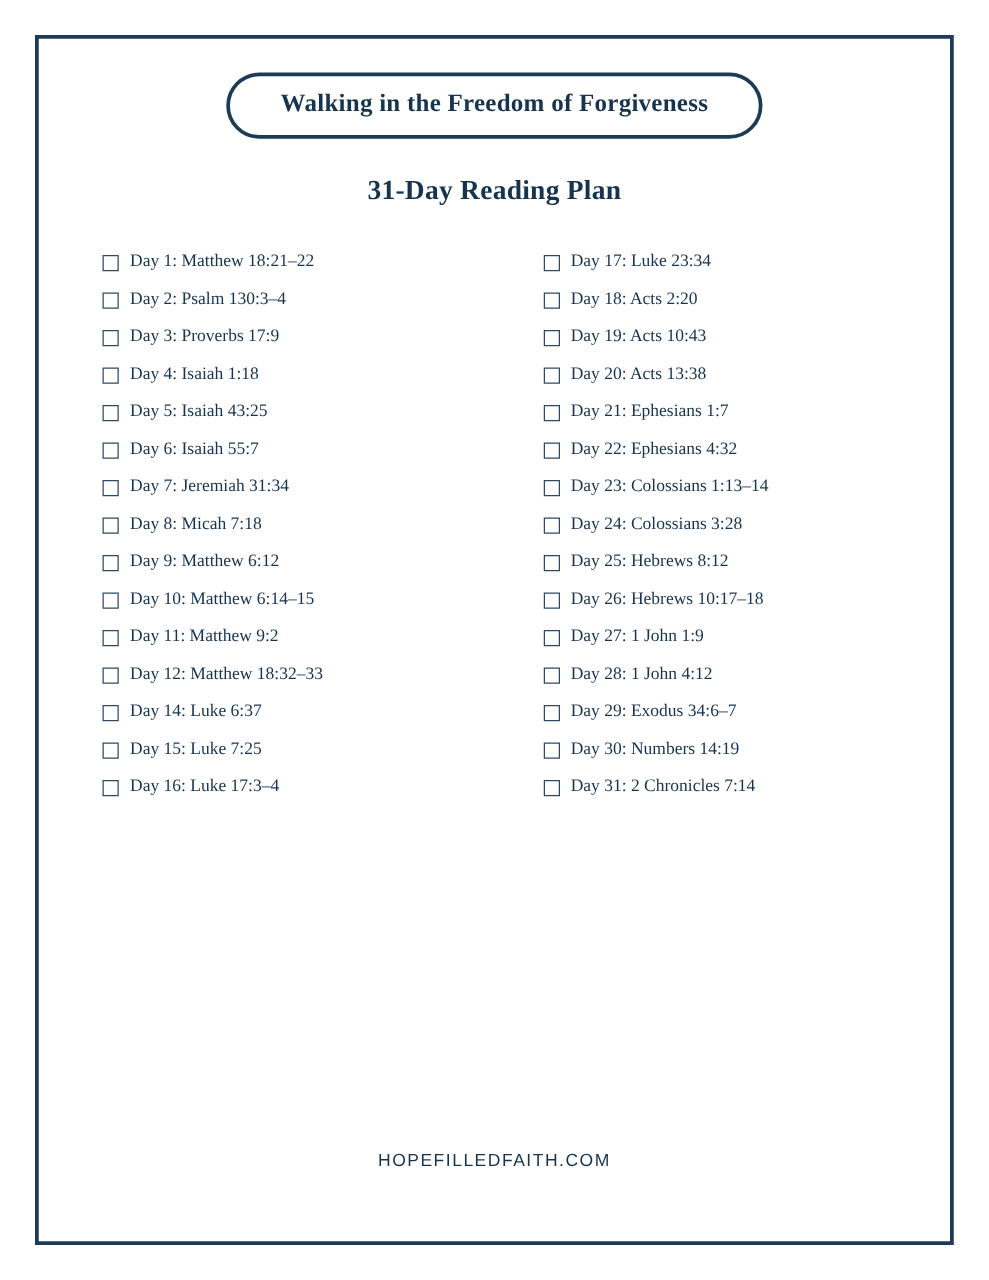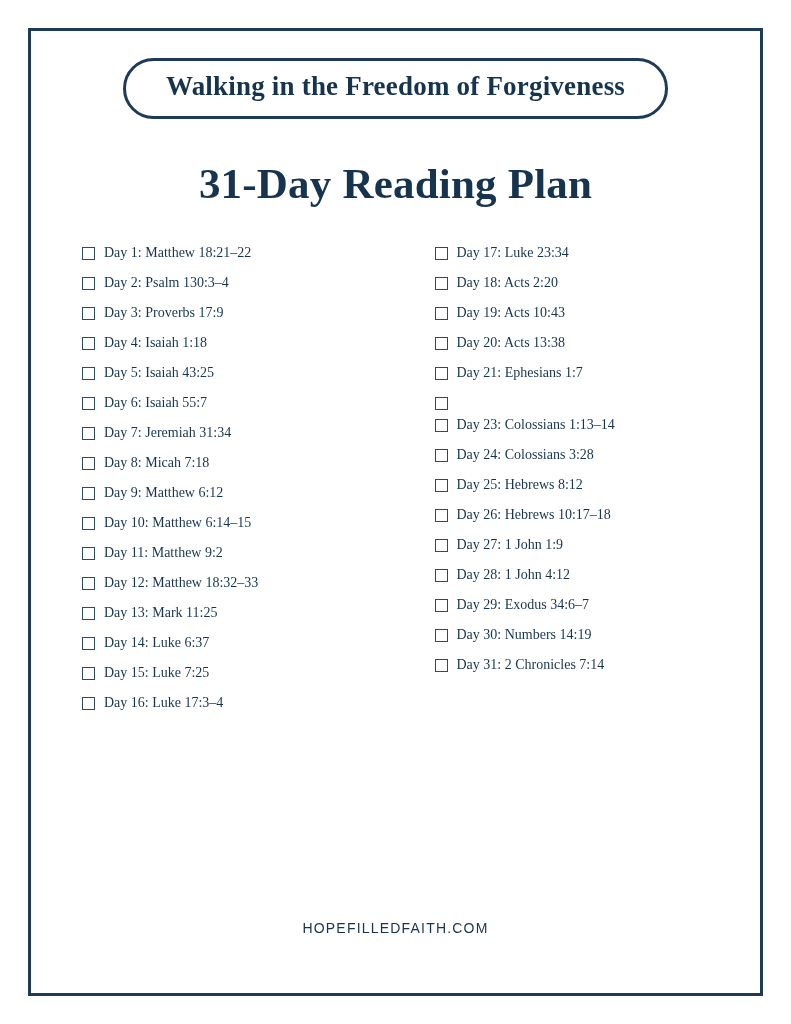--- a/index.html
+++ b/index.html
@@ -46,33 +46,33 @@
   }
   .title-pill {
     border: 3px solid #1d3b56;
     border-radius: 40px;
     padding: 11px 40px 14px 40px;
     display: inline-block;
   }
   .title-pill-text {
     font-family: "Liberation Serif", serif;
     font-weight: bold;
-    font-size: 27px;
+    font-size: 20px;
     letter-spacing: 0.2px;
     color: #17344f;
     white-space: nowrap;
     line-height: 1.1;
   }
   .subtitle {
     text-align: center;
     font-family: "Liberation Serif", serif;
     font-weight: bold;
-    font-size: 43px;
-    color: #17344f;
-    margin-top: 40px;
+    font-size: 22px;
+    color: #17344f;
+    margin-top: 28px;
     letter-spacing: 0.2px;
   }
   .columns {
     display: flex;
     margin-top: 30px;
     padding-left: 54px;
     padding-right: 40px;
     box-sizing: border-box;
   }
   .col {
@@ -173,24 +173,20 @@
         <div class="item">
           <span class="checkbox"></span>
           <span>Day 11: Matthew 9:2</span>
         </div>
         <div class="item">
           <span class="checkbox"></span>
           <span>Day 12: Matthew 18:32–33</span>
         </div>
         <div class="item">
           <span class="checkbox"></span>
-          <span>Day 13: Mark 11:25</span>
-        </div>
-        <div class="item">
-          <span class="checkbox"></span>
           <span>Day 14: Luke 6:37</span>
         </div>
         <div class="item">
           <span class="checkbox"></span>
           <span>Day 15: Luke 7:25</span>
         </div>
         <div class="item">
           <span class="checkbox"></span>
           <span>Day 16: Luke 17:3–4</span>
         </div>
@@ -212,20 +208,21 @@
         <div class="item">
           <span class="checkbox"></span>
           <span>Day 20: Acts 13:38</span>
         </div>
         <div class="item">
           <span class="checkbox"></span>
           <span>Day 21: Ephesians 1:7</span>
         </div>
         <div class="item">
           <span class="checkbox"></span>
+          <span>Day 22: Ephesians 4:32</span>
         </div>
         <div class="item">
           <span class="checkbox"></span>
           <span>Day 23: Colossians 1:13–14</span>
         </div>
         <div class="item">
           <span class="checkbox"></span>
           <span>Day 24: Colossians 3:28</span>
         </div>
         <div class="item">

